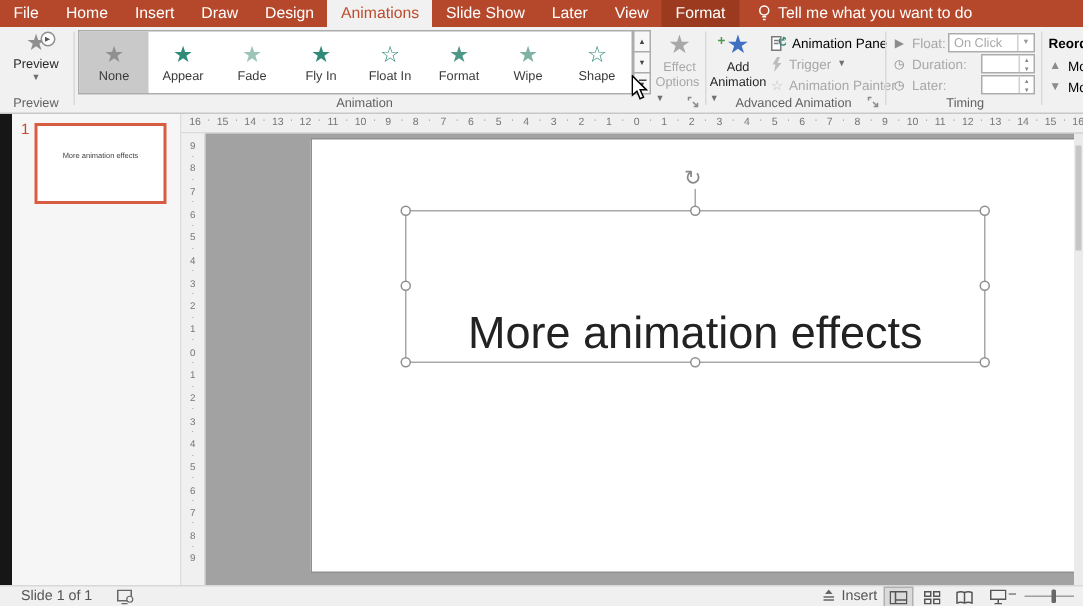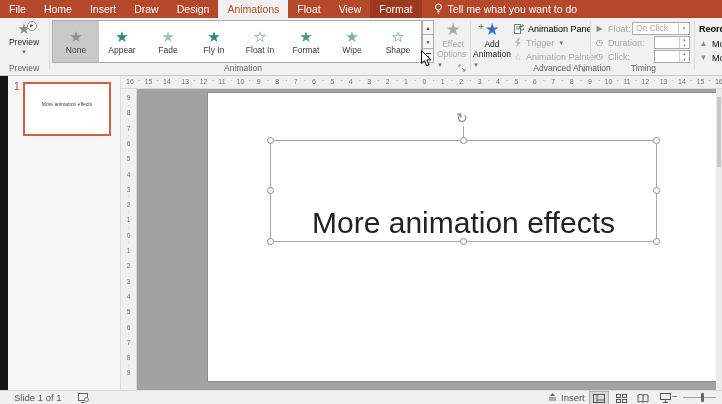--- a/index.html
+++ b/index.html
@@ -90,21 +90,22 @@
 <div class="app">
 
   <div class="tabbar">
     <div class="tabs">
         <div class="tab">File</div>
         <div class="tab">Home</div>
         <div class="tab">Insert</div>
         <div class="tab">Draw</div>
         <div class="tab">Design</div>
         <div class="tab active">Animations</div>
-        <div class="tab">Float</div>
+        <div class="tab">Slide Show</div>
+        <div class="tab">Later</div>
         <div class="tab">View</div>
         <div class="tab dark">Format</div>
       </div>
     <div class="tellme">
       <svg width="9" height="12" viewBox="0 0 9 12">
         <circle cx="4.5" cy="4" r="3" fill="none" stroke="#fff" stroke-width="1"></circle>
         <line x1="3.2" y1="8.2" x2="5.8" y2="8.2" stroke="#fff" stroke-width="1"></line>
         <line x1="3.6" y1="10" x2="5.4" y2="10" stroke="#fff" stroke-width="1"></line>
       </svg>
       <span>Tell me what you want to do</span>
@@ -195,21 +196,21 @@
       <svg width="8" height="10" viewBox="0 0 8 10">
         <polygon points="4,0 1,5 3,5 2,10 7,4 4.4,4 6,0" fill="#BDBDBD"></polygon>
       </svg>
       <span>Trigger</span>
       <span class="caret">▼</span>
     </div>
     <div class="advrow dis" style="left:514px;top:32px;">
       <span style="font-size:9px;color:#BDBDBD;">☆</span>
       <span>Animation Painter</span>
     </div>
-    <div class="grouplabel" style="left:472px;width:114px;padding-left:43px;">Advanced Animation</div>
+    <div class="grouplabel" style="left:472px;width:114px;">Advanced Animation</div>
     <svg class="launcher" style="left:578px;top:46px;" viewBox="0 0 8 8">
       <path d="M1 3 V1 H3 M4 4 L7 7 M7 4.5 V7 H4.5" fill="none" stroke="#8A8A8A" stroke-width="1"></path>
     </svg>
     <div class="vsep" style="left:590px;"></div>
 
     <div class="advrow" style="left:595px;top:4px;">
       <span class="ticon">▶</span>
       <span class="dis">Float:</span>
     </div>
     <div class="combobox" style="position:absolute;left:632px;top:4px;width:58px;">
@@ -222,21 +223,21 @@
     </div>
     <div class="spinner" style="position:absolute;left:654px;top:18px;">
       <span class="sval"></span>
       <span class="sbtns">
           <span>▲</span>
           <span>▼</span>
         </span>
     </div>
     <div class="advrow" style="left:595px;top:32px;">
       <span class="ticon">◷</span>
-      <span class="dis">Click:</span>
+      <span class="dis">Later:</span>
     </div>
     <div class="spinner" style="position:absolute;left:654px;top:32px;">
       <span class="sval"></span>
       <span class="sbtns">
           <span>▲</span>
           <span>▼</span>
         </span>
     </div>
     <div class="grouplabel" style="left:595px;width:97px;">Timing</div>
     <div class="vsep" style="left:694px;"></div>

